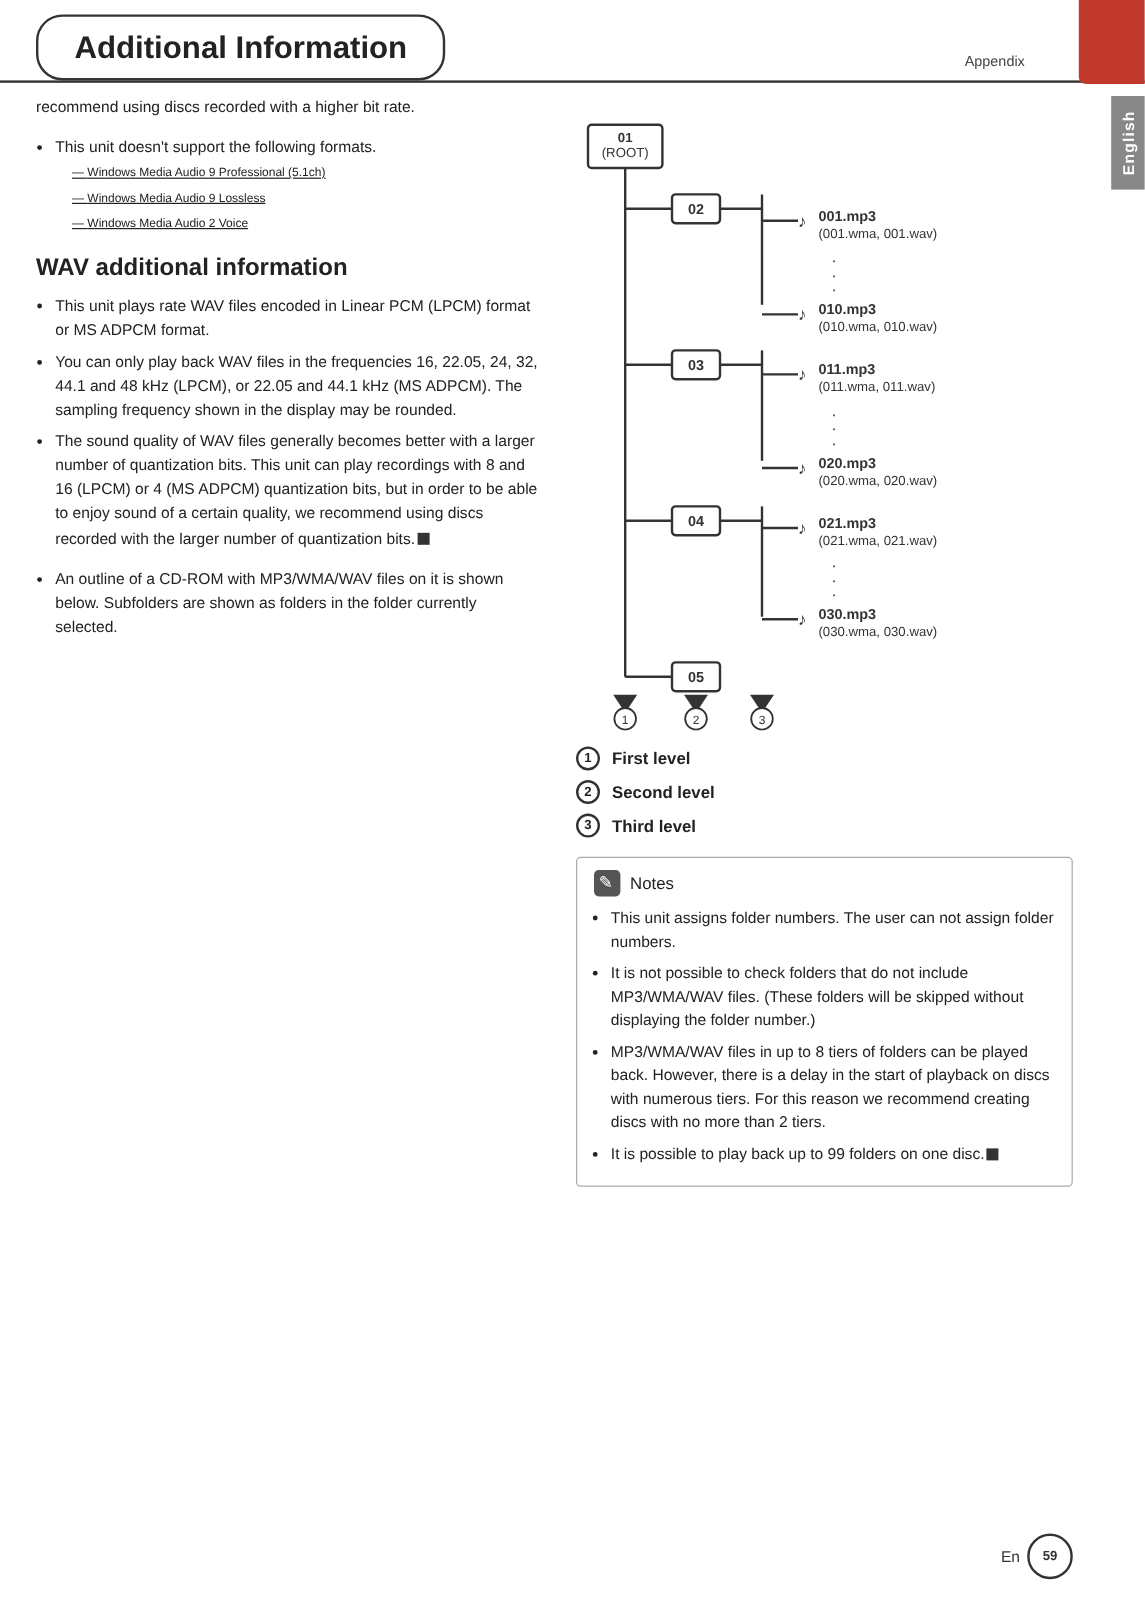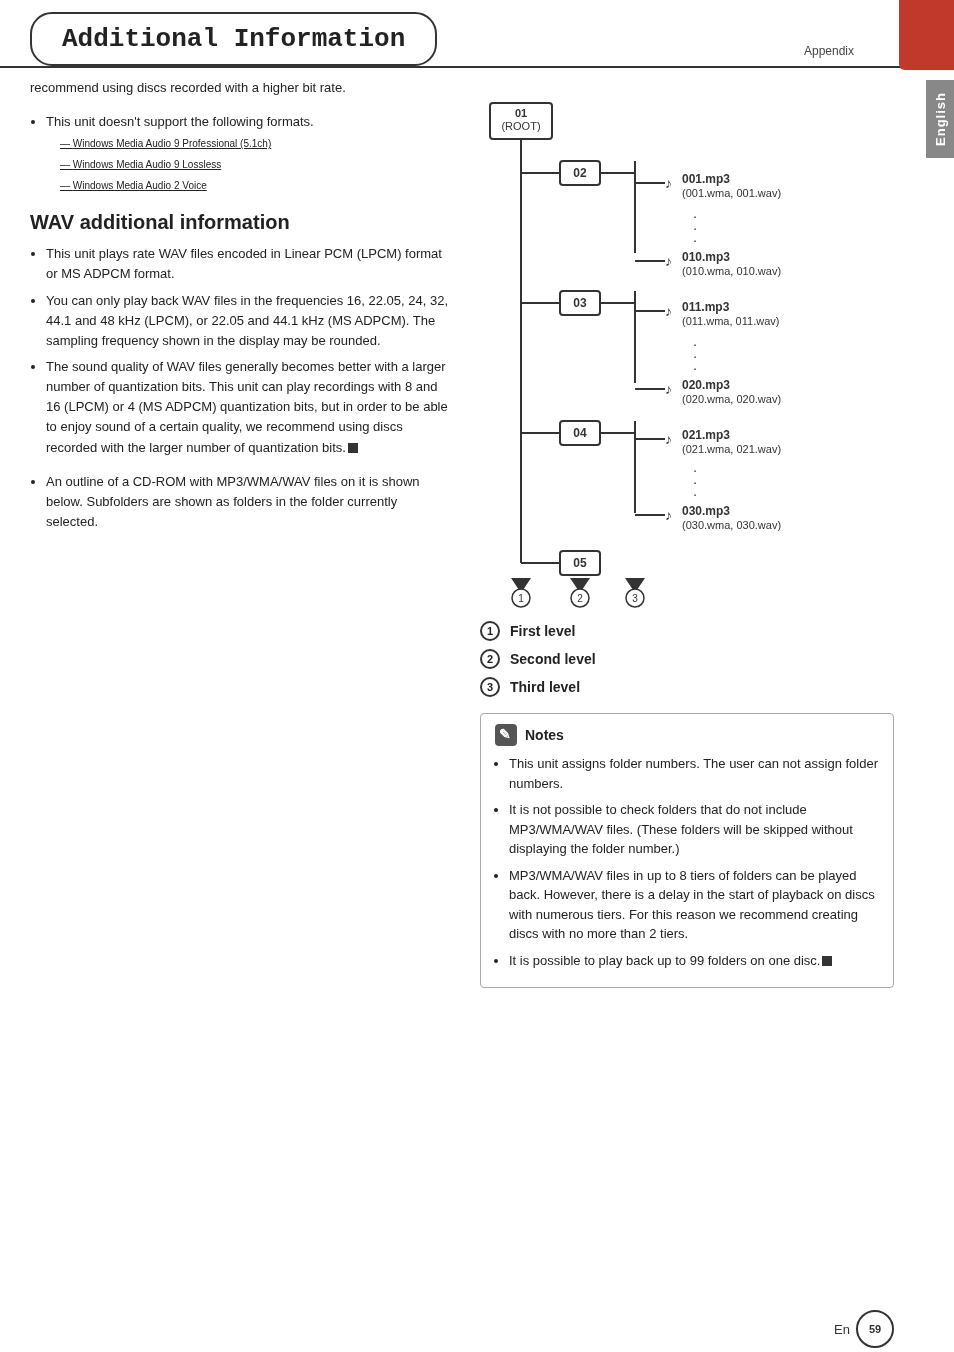--- a/index.html
+++ b/index.html
@@ -27,21 +27,20 @@
       border-radius: 22px 22px 22px 22px;
       padding: 10px 30px;
       margin: 12px 0 0 30px;
       display: inline-block;
     }
     .title-box h1 {
       font-size: 26px;
       font-weight: bold;
       color: #222;
       white-space: nowrap;
-      font-family: Liberation Mono, monospace;
     }
     .appendix-label {
       position: absolute;
       top: 12px;
       right: 100px;
       font-size: 12px;
       color: #444;
       margin-top: 32px;
     }
     .tab-indicator {
@@ -178,21 +177,21 @@
     .notes-section {
       margin-top: 16px;
       border: 1.5px solid #aaa;
       border-radius: 4px;
       padding: 10px 14px;
       background: #fff;
     }
     .notes-header {
       display: flex;
       align-items: center;
-      font-weight: bold;
+      font-weight: normal;
       font-size: 14px;
       margin-bottom: 8px;
     }
     .notes-icon {
       display: inline-block;
       width: 22px;
       height: 22px;
       background: #555;
       border-radius: 4px;
       margin-right: 8px;
@@ -213,21 +212,21 @@
     .notes-list li {
       list-style: disc;
       margin-bottom: 7px;
       line-height: 1.5;
       font-size: 13px;
     }
 
     
     .page-footer {
       position: absolute;
-      bottom: 4px;
+      bottom: 36px;
       right: 60px;
       display: flex;
       align-items: center;
       gap: 6px;
     }
     .footer-en {
       font-size: 13px;
       color: #333;
     }
     .footer-page {

